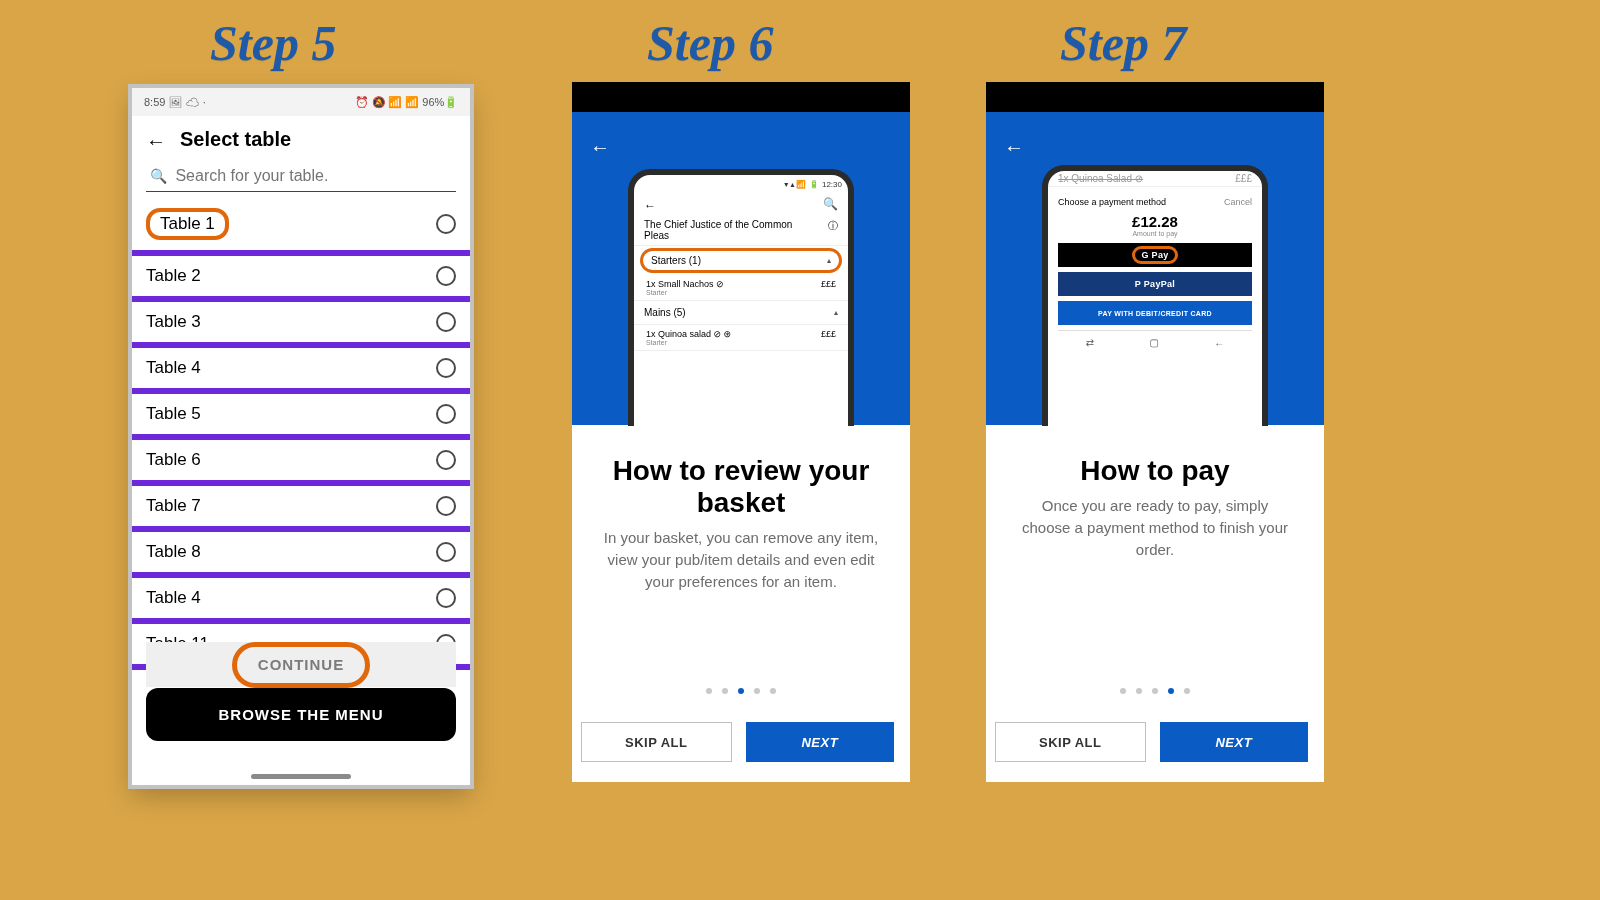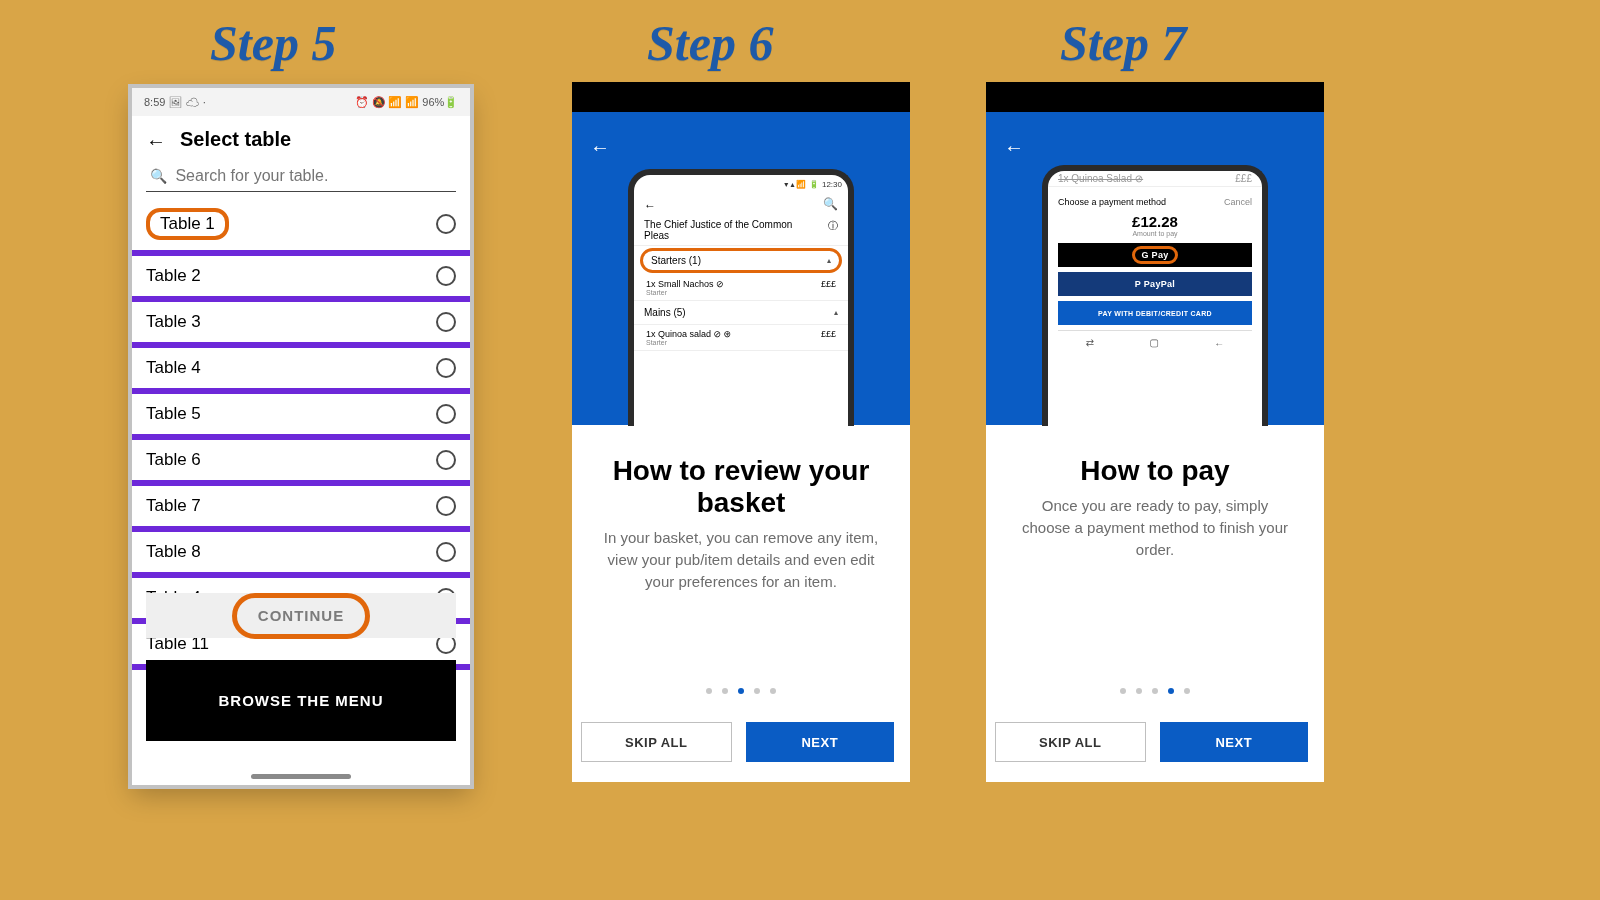--- a/index.html
+++ b/index.html
@@ -25,21 +25,21 @@
   .searchRow{display:flex;align-items:center;gap:8px;margin:0 14px;border-bottom:1px solid #444;padding:6px 4px;}
   .searchRow .mag{color:#888;font-size:14px;}
   .searchRow .inp{flex:1;color:#9b9b9b;font-size:16px;background:transparent;border:none;padding:0;}
   .list{margin-top:6px;}
   .item{display:flex;align-items:center;justify-content:space-between;padding:10px 14px;border-bottom:6px solid #6d28d9;font-size:17px;}
   .radio{width:16px;height:16px;border:2px solid #4a4a4a;border-radius:50%;}
   .hl{border:4px solid #e1670b;border-radius:14px;padding:2px 10px;display:inline-block;}
   .btnBar{position:absolute;bottom:44px;left:0;right:0;padding:0 14px;}
   .contBtn{background:#efefef;color:#7b7b7b;font-weight:700;letter-spacing:1px;text-align:center;padding:14px 0;font-size:15px;position:relative;}
   .contOval{position:absolute;top:50%;left:50%;transform:translate(-50%,-50%);border:5px solid #e1670b;border-radius:24px;width:128px;height:36px;}
-  .browseBtn{margin-top:22px;background:#000;color:#fff;font-weight:700;letter-spacing:1px;text-align:center;padding:32px 0;font-size:15px;}
+  .browseBtn{margin-top:1px;background:#000;color:#fff;font-weight:700;letter-spacing:1px;text-align:center;padding:18px 0;font-size:15px;border-radius:12px;}
   .homebar{position:absolute;bottom:6px;left:50%;transform:translateX(-50%);width:100px;height:5px;background:#8a8a8a;border-radius:3px;}
 
   
   .topBlack{height:30px;background:#000;}
   .blueArea{position:relative;height:313px;background:#0a5cc4;}
   .blueBack{position:absolute;top:22px;left:18px;color:#fff;font-size:20px;font-family:Arial;}
   .innerPhone{position:absolute;left:50%;transform:translateX(-50%);bottom:-1px;width:214px;height:251px;background:#fff;border-radius:22px 22px 0 0;border:6px solid #2b2b2b;border-bottom:none;overflow:hidden;}
   .ipStatus{height:18px;display:flex;justify-content:flex-end;align-items:center;gap:3px;padding:0 6px;font-size:8px;color:#333;}
   .ipHdr{display:flex;justify-content:space-between;align-items:center;padding:4px 10px;font-size:12px;}
   .ipTitleRow{display:flex;justify-content:space-between;align-items:flex-start;padding:4px 10px;font-size:10px;border-bottom:1px solid #eee;}
@@ -51,21 +51,21 @@
 
   .lower{padding:22px 30px 0 30px;text-align:center;}
   .howTitle{font-size:28px;font-weight:800;line-height:1.15;margin:8px 0 8px 0;}
   .howDesc{font-size:15px;color:#6d6d6d;line-height:1.45;}
   .dots{position:absolute;bottom:88px;left:0;right:0;display:flex;justify-content:center;gap:10px;}
   .dot{width:6px;height:6px;border-radius:50%;background:#c8c8c8;}
   .dot.active{background:#0a5cc4;}
   .bRow{position:absolute;bottom:20px;left:9px;right:16px;display:flex;gap:14px;}
   .bRow button{flex:1;height:40px;font-size:13px;font-weight:700;letter-spacing:.5px;cursor:pointer;}
   .skipB{background:#fff;border:1px solid #bfbfbf;color:#333;}
-  .nextB{background:#0a5cc4;border:none;color:#fff;}
+  .nextB{background:#0a5cc4;border:none;color:#fff;font-style:italic;}
 
   
   .payBody{padding:6px 10px;}
   .payHdr{display:flex;justify-content:space-between;align-items:center;font-size:9px;padding:4px 0 2px 0;}
   .amount{text-align:center;font-size:15px;font-weight:600;margin-top:4px;}
   .amountSub{text-align:center;font-size:7px;color:#888;margin-bottom:6px;}
   .payBtn{height:24px;display:flex;align-items:center;justify-content:center;font-size:9px;color:#fff;font-weight:600;margin-bottom:5px;position:relative;letter-spacing:.3px;}
   .payBtn.gpay{background:#000;}
   .payBtn.paypal{background:#143a7a;}
   .payBtn.card{background:#0a5cc4;font-size:7px;}

